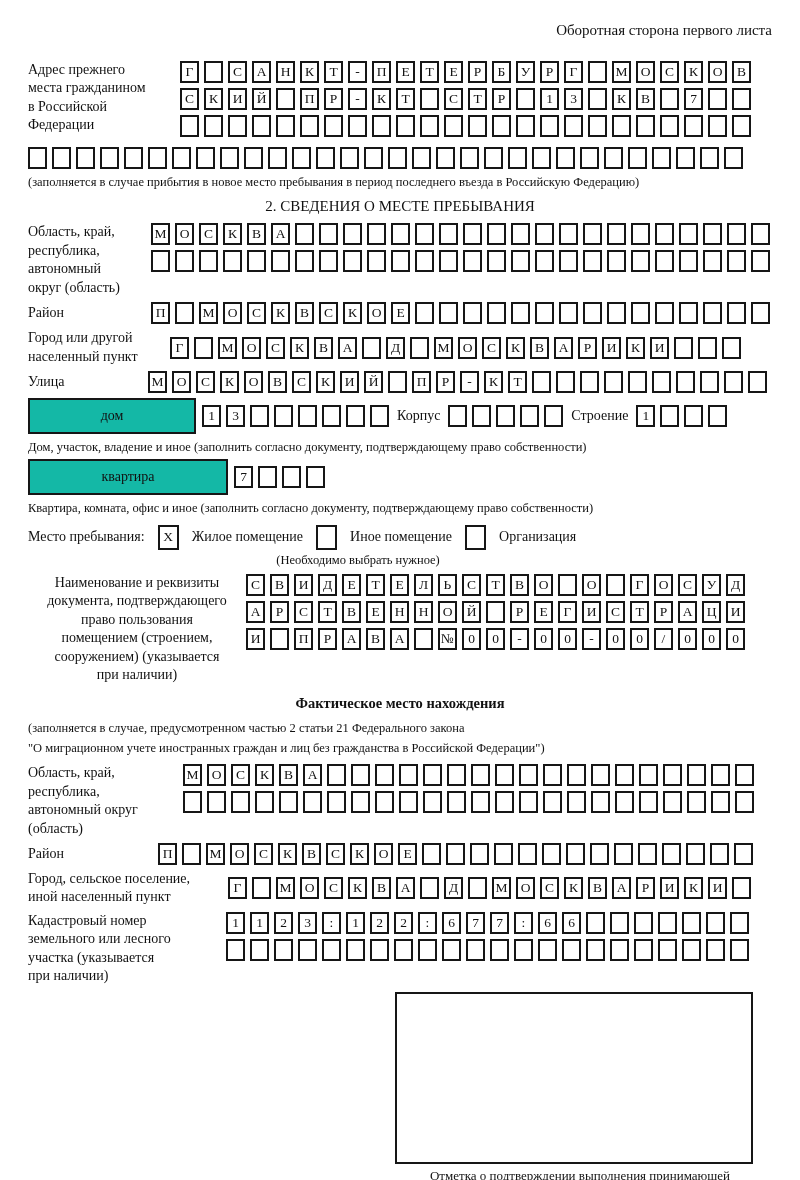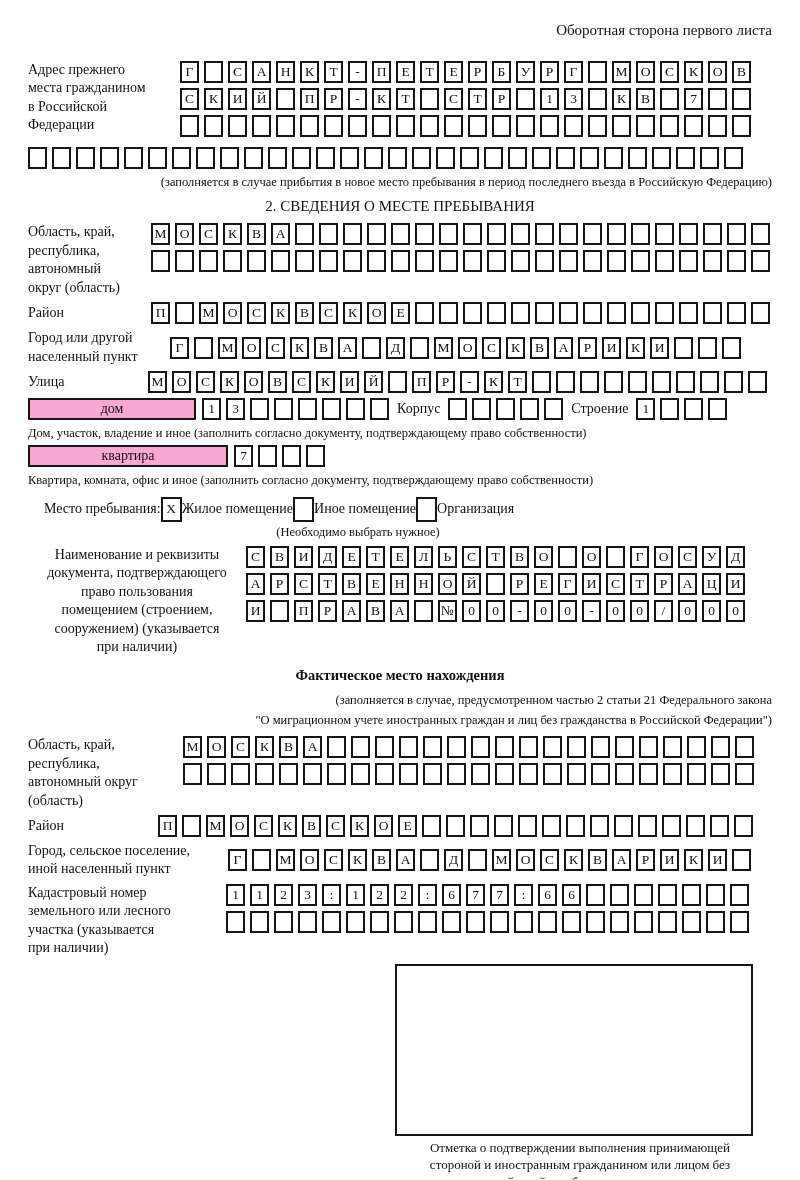--- a/index.html
+++ b/index.html
@@ -20,47 +20,47 @@
   .rows .cells { margin-bottom:5px; }
   .cell {
     flex:0 0 auto; width:19px; height:22px; border:2px solid #161616;
     display:flex; align-items:center; justify-content:center;
     font-size:13.5px; font-family:"Liberation Serif","DejaVu Serif",serif;
     background:#fff;
   }
   .cell.big { width:21px; height:25px; }
 
   .widebox {
-    flex:0 0 auto; height:22px; border:2px solid #161616;
+    flex:0 0 auto; height:36px; border:2px solid #161616;
     display:flex; align-items:center; justify-content:center;
-    font-size:14px; margin-right:6px; background:#f9a8d4;
+    font-size:14px; margin-right:6px; background:#14b8a6;
   }
   .inline-label { font-size:14px; align-self:center; margin:0 8px; white-space:nowrap; }
 
   .caption { font-size:12.5px; line-height:1.3; margin-bottom:4px; }
-  .caption.centered { text-align:right; }
+  .caption.centered { text-align:left; }
 
   .sec-title { text-align:center; font-weight:normal; font-size:15px; margin:8px 0 8px 0; }
   .fact-title { text-align:center; font-weight:bold; font-size:14.5px; margin:10px 0 8px 0; }
 
   
   .w-prev   { width:152px; }
   .w-region { width:123px; }
   .w-city   { width:142px; }
   .w-street { width:120px; }
   .w-doc    { width:218px; }
   .w-fregion{ width:155px; }
   .w-fdistr { width:130px; }
   .w-fcity  { width:200px; }
   .w-cadast { width:198px; }
 
   .dom-box { width:168px; }
   .kv-box  { width:200px; }
 
-  .staytype { display:flex; align-items:center; gap:0; font-size:14px; margin:8px 0 2px 16px; }
+  .staytype { display:flex; align-items:center; gap:13px; font-size:14px; margin:8px 0 2px 0; }
   .choose-note { margin-left:180px; width:300px; text-align:center; }
 
   .stamp-box {
     width:358px; height:172px; border:2px solid #161616;
     margin-left:367px; margin-top:6px; background:#fff;
   }
   .stamp-caption {
     margin-left:322px; width:460px; text-align:center;
     font-size:13px; line-height:1.3; margin-top:4px;
   }

